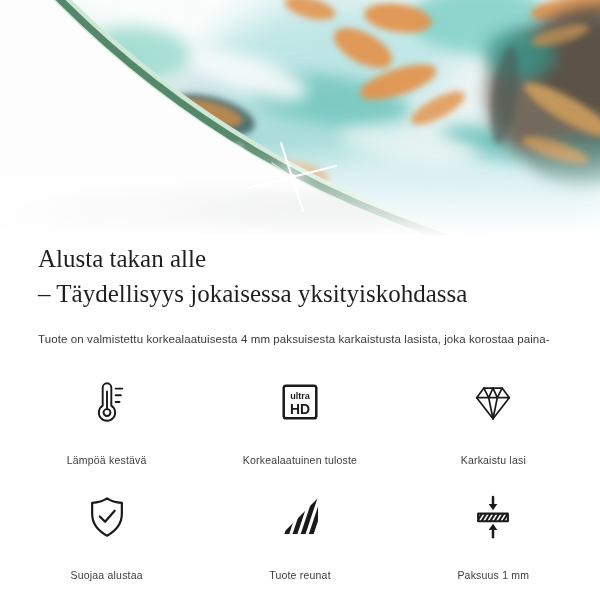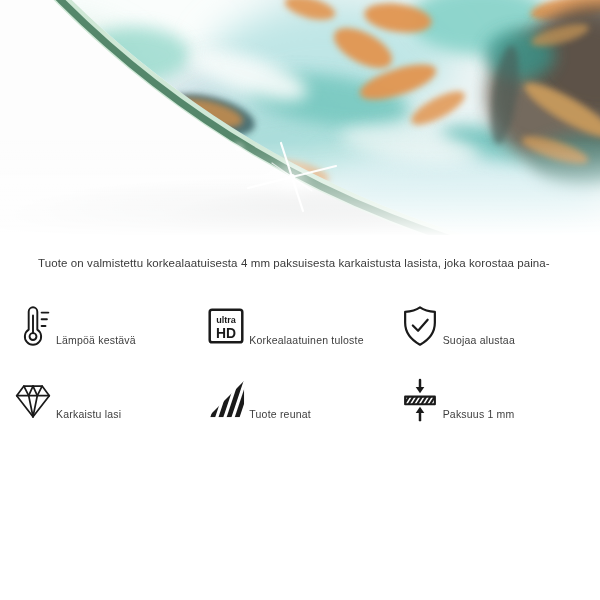--- a/index.html
+++ b/index.html
@@ -21,21 +21,21 @@
   .bodytext{
     margin:15px 20px 0 38px;color:#3a3a3a;
     font-size:11.5px;line-height:26.5px;letter-spacing:.1px;
   }
   .bodytext span{display:block;white-space:nowrap;margin-top:13px;}
   
   .features{
     margin:26px 10px 0 10px;
     display:grid;grid-template-columns:1fr 1fr 1fr;row-gap:28px;
   }
-  .feature{display:flex;flex-direction:row;align-items:center;}
+  .feature{display:flex;flex-direction:column;align-items:center;}
   .feature .icon{width:46px;height:46px;display:flex;align-items:center;justify-content:center;}
   .feature .label{
     margin-top:29px;font-size:10.5px;color:#3d3d3d;letter-spacing:.2px;white-space:nowrap;
   }
   .icon svg{display:block;}
   .stroke{fill:none;stroke:#1a1a1a;stroke-width:2;stroke-linecap:round;stroke-linejoin:round;}
   .fillglyph{fill:#1a1a1a;stroke:none;}
   .badgefont{font-family:"Liberation Sans",sans-serif;font-weight:bold;fill:#1a1a1a;}
 </style>
 </head>
@@ -128,20 +128,24 @@
           <line x1="-44" y1="11" x2="44" y2="-11" stroke-width="2.2" opacity="0.95"></line>
           <line x1="-11" y1="-34" x2="11" y2="34" stroke-width="2.2" opacity="0.95"></line>
           <line x1="-20" y1="-14" x2="20" y2="14" stroke-width="1.3" opacity="0.7"></line>
         </g>
         <circle r="3" fill="#ffffff"></circle>
       </g>
       <circle cx="238" cy="148" r="5" fill="#ffffff" opacity="0.5" filter="url(#b3)"></circle>
     </svg>
   </div>
 
+  <h1 class="heading">
+    <span>Alusta takan alle</span>
+    <span>– Täydellisyys jokaisessa yksityiskohdassa</span>
+  </h1>
 
   <p class="bodytext">
     <span>Tuote on valmistettu korkealaatuisesta 4 mm paksuisesta karkaistusta lasista, joka korostaa paina-</span>
   </p>
 
   <div class="features">
 
     <div class="feature">
       <div class="icon">
         <svg width="46" height="46" viewBox="0 0 48 48">
@@ -158,46 +162,46 @@
 
     <div class="feature">
       <div class="icon">
         <svg width="46" height="46" viewBox="0 0 48 48">
           <rect class="stroke" x="7" y="7" width="34" height="34" rx="2.5" style="stroke-width:2.6"></rect>
           <text class="badgefont" x="24" y="21" font-size="9.5" text-anchor="middle">ultra</text>
           <text class="badgefont" x="24" y="36" font-size="14.5" text-anchor="middle">HD</text>
         </svg>
       </div>
       <span class="label">Korkealaatuinen tuloste</span>
-    </div>
-
-    <div class="feature">
-      <div class="icon">
-        <svg width="46" height="46" viewBox="0 0 48 48">
-          <path class="stroke" style="stroke-width:2.3" d="M24 4.5 C28 7.2 33.5 8.8 39.5 9.3 V20.5 C39.5 30.8 33.2 38.3 24 43.5 C14.8 38.3 8.5 30.8 8.5 20.5 V9.3 C14.5 8.8 20 7.2 24 4.5 Z"></path>
-          <path class="stroke" style="stroke-width:2.3" d="M16.5 23.5 L22 29 L32 17.5"></path>
-        </svg>
-      </div>
-      <span class="label">Suojaa alustaa</span>
     </div>
 
     <div class="feature">
       <div class="icon">
         <svg width="46" height="46" viewBox="0 0 48 48">
           <g class="stroke" style="stroke-width:1.8">
             <path d="M14.5 9.5 H33.5 L41 19.5 L24 41.5 L7 19.5 Z"></path>
             <line x1="7" y1="19.5" x2="41" y2="19.5"></line>
             <path d="M14.5 9.5 L19.5 19.5 L24 41.5"></path>
             <path d="M33.5 9.5 L28.5 19.5 L24 41.5"></path>
             <path d="M24 9.5 L19.5 19.5"></path>
             <path d="M24 9.5 L28.5 19.5"></path>
           </g>
         </svg>
       </div>
       <span class="label">Karkaistu lasi</span>
+    </div>
+
+    <div class="feature">
+      <div class="icon">
+        <svg width="46" height="46" viewBox="0 0 48 48">
+          <path class="stroke" style="stroke-width:2.3" d="M24 4.5 C28 7.2 33.5 8.8 39.5 9.3 V20.5 C39.5 30.8 33.2 38.3 24 43.5 C14.8 38.3 8.5 30.8 8.5 20.5 V9.3 C14.5 8.8 20 7.2 24 4.5 Z"></path>
+          <path class="stroke" style="stroke-width:2.3" d="M16.5 23.5 L22 29 L32 17.5"></path>
+        </svg>
+      </div>
+      <span class="label">Suojaa alustaa</span>
     </div>
 
     <div class="feature">
       <div class="icon">
         <svg width="46" height="46" viewBox="0 0 48 48">
           <defs>
               <clipPath id="triClip">
                 <path d="M5 42 L43 42 L43 4 Z"></path>
               </clipPath>
             </defs>

